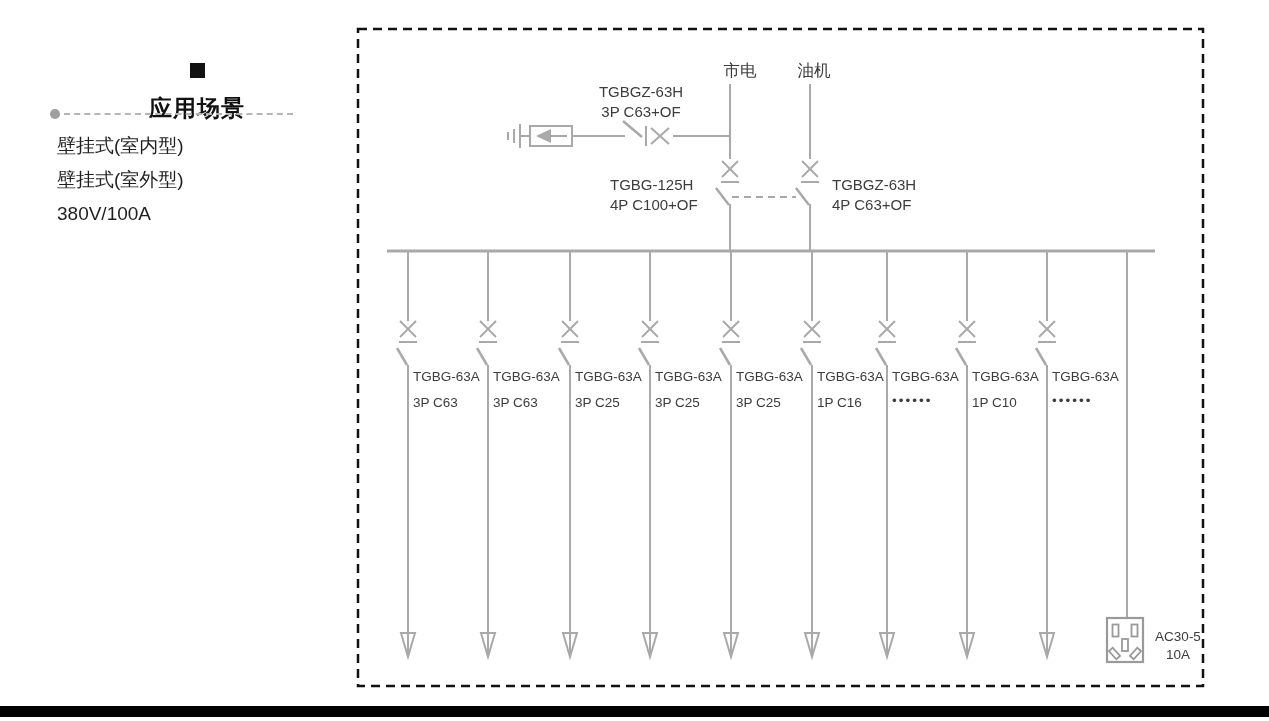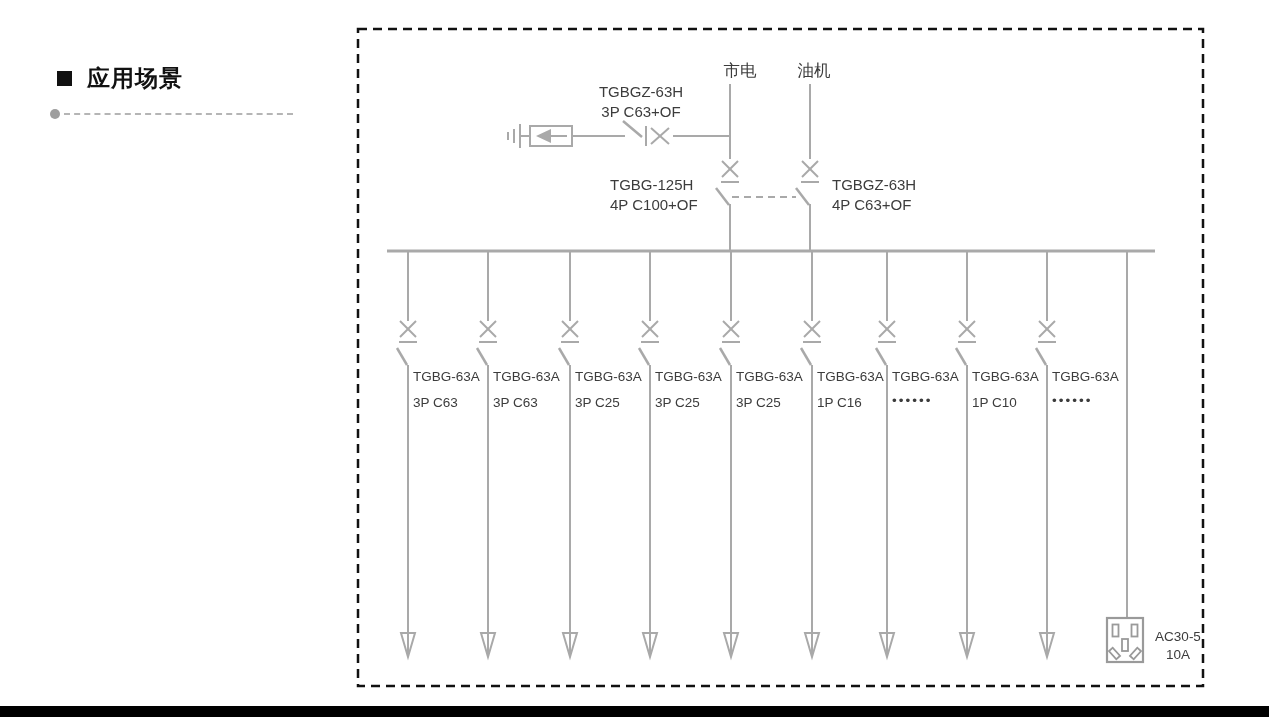--- a/index.html
+++ b/index.html
@@ -1,21 +1,21 @@
 <!DOCTYPE html>
 <html><head>
 <meta charset="utf-8">
 <style>
   html,body{margin:0;padding:0;background:#fff;}
   .canvas{position:relative;width:1269px;height:721px;background:#fff;overflow:hidden;
           font-family:"Liberation Sans",sans-serif;}
 
   
   .left-panel{position:absolute;left:57px;top:63px;width:280px;}
-  .heading-row{display:flex;align-items:center;gap:15px;height:30px;}
+  .heading-row{display:flex;align-items:center;gap:15px;height:30px;flex-direction:column;}
   .bullet{width:15px;height:15px;background:#111;flex:0 0 auto;}
   .section-title{font-size:23px;font-weight:700;color:#111;margin:0;letter-spacing:1px;}
   .divider{display:flex;align-items:center;margin:16px 0 0 -7px;width:243px;}
   .divider .dot{width:10px;height:10px;border-radius:50%;background:#9e9e9e;flex:0 0 auto;}
   .divider .dash-line{flex:1;border-top:2px dashed #b5b5b5;margin-left:4px;}
   .features{margin-top:10px;font-size:19px;line-height:34px;color:#1f1f1f;}
 
   
   .diagram{position:absolute;left:0;top:0;}
   svg text{font-family:"Liberation Sans",sans-serif;fill:#3c3c3c;}
@@ -38,20 +38,25 @@
 
   <div class="left-panel">
     <div class="heading-row">
       <span class="bullet"></span>
       <h1 class="section-title">应用场景</h1>
     </div>
     <div class="divider">
       <span class="dot"></span>
       <span class="dash-line"></span>
     </div>
+    <div class="features">
+      <div class="feature">壁挂式(室内型)</div>
+      <div class="feature">壁挂式(室外型)</div>
+      <div class="feature">380V/100A</div>
+    </div>
   </div>
 
   <svg class="diagram" width="1269" height="721" viewBox="0 0 1269 721">
 
     <rect x="358" y="29" width="845" height="657" fill="none" stroke="#111" stroke-width="2.5" stroke-dasharray="9 6"></rect>
 
     <text class="t16" x="740" y="76" text-anchor="middle">市电</text>
     <text class="t16" x="814" y="76" text-anchor="middle">油机</text>
 
     <g class="ln">

